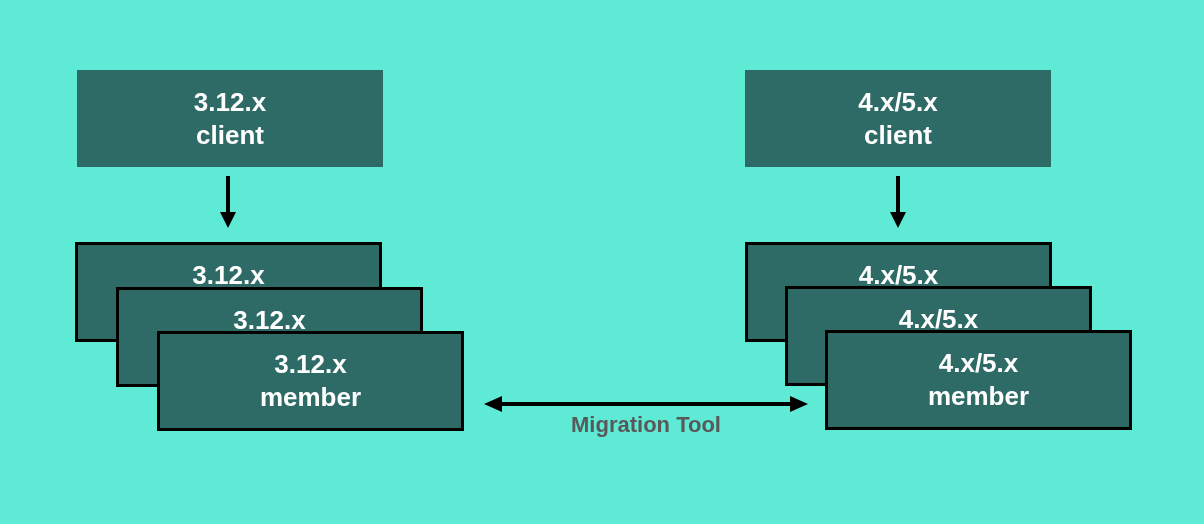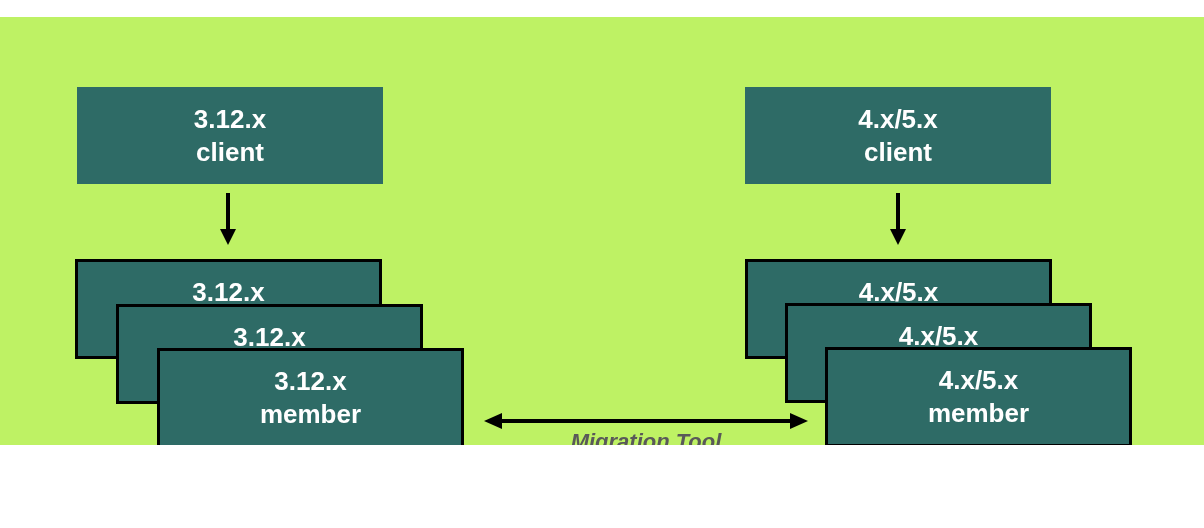--- a/index.html
+++ b/index.html
@@ -4,24 +4,23 @@
 <style>
   html, body {
     margin: 0;
     padding: 0;
     background: #ffffff;
     font-family: "Liberation Sans", sans-serif;
   }
   .canvas {
     position: relative;
     width: 1204px;
-    height: 428px;
-    background: #bef264;
+    height: 524px;
+    background: #5eead4;
     overflow: hidden;
-    margin-top: 17px;
   }
   .box {
     position: absolute;
     background: #2e6b66;
     color: #ffffff;
     font-weight: bold;
     font-size: 26px;
     line-height: 33px;
     display: flex;
     flex-direction: column;
@@ -69,21 +68,20 @@
   .migration-label {
     position: absolute;
     left: 484px;
     top: 412px;
     width: 324px;
     text-align: center;
     font-weight: bold;
     font-size: 22px;
     color: #595959;
     z-index: 4;
-    font-style: italic;
   }
 </style>
 </head>
 <body>
 
 <div class="canvas">
 
   <div class="box client-box left-client">
     <div>3.12.x</div>
     <div>client</div>

